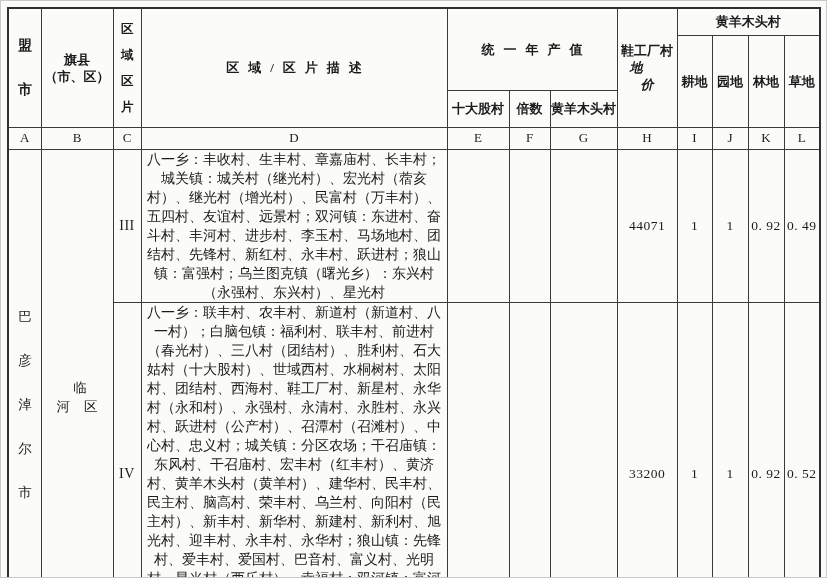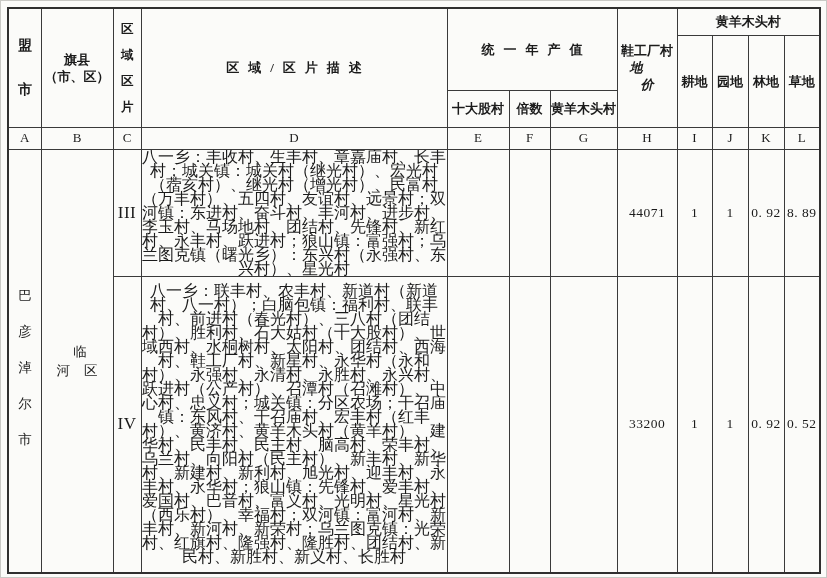--- a/index.html
+++ b/index.html
@@ -34,41 +34,41 @@
   }
   .r1{height:27px;}
   .r2{height:55px;}
   .r3{height:37px;}
   .r4{height:22px;}
   .r5{height:120px;}
   .r6{height:297px;}
   .letter{font-size:13px;font-weight:normal;}
   .num{font-size:13.5px;letter-spacing:0.5px;margin-left:44px;}
   .desc{
-    font-size:16px;
-    line-height:14px;
+    font-size:14px;
+    line-height:19px;
     text-align:justify;
     text-justify:inter-ideograph;
     padding:2px 3px;
     vertical-align:middle;
   }
   .vstack{
     width:1.05em;
     margin:0 auto;
     word-break:break-all;
     text-align:right;
   }
   .lh44{line-height:44px;font-size:14px;}
   .lh26{line-height:26px;font-size:12.5px;}
-  .lh32{line-height:36px;font-size:13.5px;font-weight:normal;margin-top:15px;}
+  .lh32{line-height:44px;font-size:13.5px;font-weight:normal;margin-top:15px;}
   .spread1{letter-spacing:9px;margin-right:-9px;}
   .spread2{letter-spacing:22px;margin-right:-22px;font-style:italic;}
   .spread3{letter-spacing:14px;margin-right:-14px;font-size:13.5px;margin-left:20px;}
   .two-line{line-height:18px;}
-  .section-label{font-size:17px;letter-spacing:0.5px;}
+  .section-label{font-size:14px;letter-spacing:0.5px;}
 </style>
 </head>
 <body>
 
 <table class="doc-table">
   <colgroup>
     <col style="width:33px">
       <col style="width:72px">
       <col style="width:28px">
     <col style="width:306px">
@@ -144,21 +144,21 @@
     </td>
     <td class="section-label">III</td>
     <td class="desc">八一乡：丰收村、生丰村、章嘉庙村、长丰村；城关镇：城关村（继光村）、宏光村（蓿亥村）、继光村（增光村）、民富村（万丰村）、五四村、友谊村、远景村；双河镇：东进村、奋斗村、丰河村、进步村、李玉村、马场地村、团结村、先锋村、新红村、永丰村、跃进村；狼山镇：富强村；乌兰图克镇（曙光乡）：东兴村（永强村、东兴村）、星光村</td>
     <td></td>
     <td></td>
     <td></td>
     <td class="num">44071</td>
     <td class="num">1</td>
     <td class="num">1</td>
     <td class="num">0. 92</td>
-    <td class="num">8. 89</td>
+    <td class="num">0. 49</td>
   </tr>
 
   <tr class="r6">
     <td class="section-label">IV</td>
     <td class="desc">八一乡：联丰村、农丰村、新道村（新道村、八一村）；白脑包镇：福利村、联丰村、前进村（春光村）、三八村（团结村）、胜利村、石大姑村（十大股村）、世域西村、水桐树村、太阳村、团结村、西海村、鞋工厂村、新星村、永华村（永和村）、永强村、永清村、永胜村、永兴村、跃进村（公产村）、召潭村（召滩村）、中心村、忠义村；城关镇：分区农场；干召庙镇：东风村、干召庙村、宏丰村（红丰村）、黄济村、黄羊木头村（黄羊村）、建华村、民丰村、民主村、脑高村、荣丰村、乌兰村、向阳村（民主村）、新丰村、新华村、新建村、新利村、旭光村、迎丰村、永丰村、永华村；狼山镇：先锋村、爱丰村、爱国村、巴音村、富义村、光明村、星光村（西乐村）、幸福村；双河镇：富河村、新丰村、新河村、新荣村；乌兰图克镇：光荣村、红旗村、隆强村、隆胜村、团结村、新民村、新胜村、新义村、长胜村</td>
     <td></td>
     <td></td>
     <td></td>
     <td class="num">33200</td>
     <td class="num">1</td>

